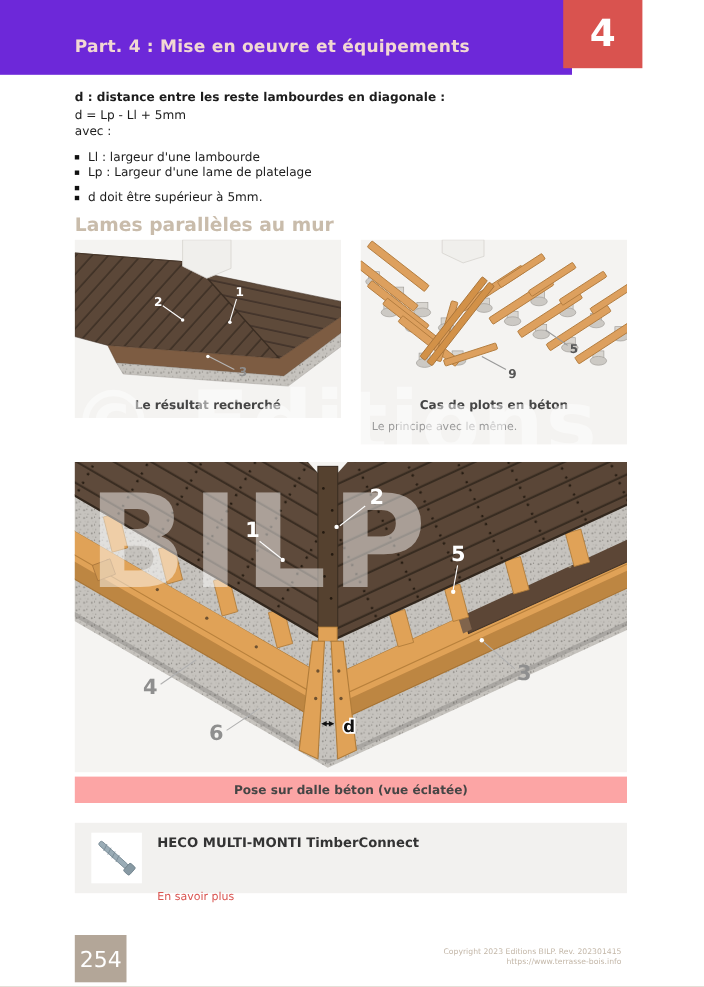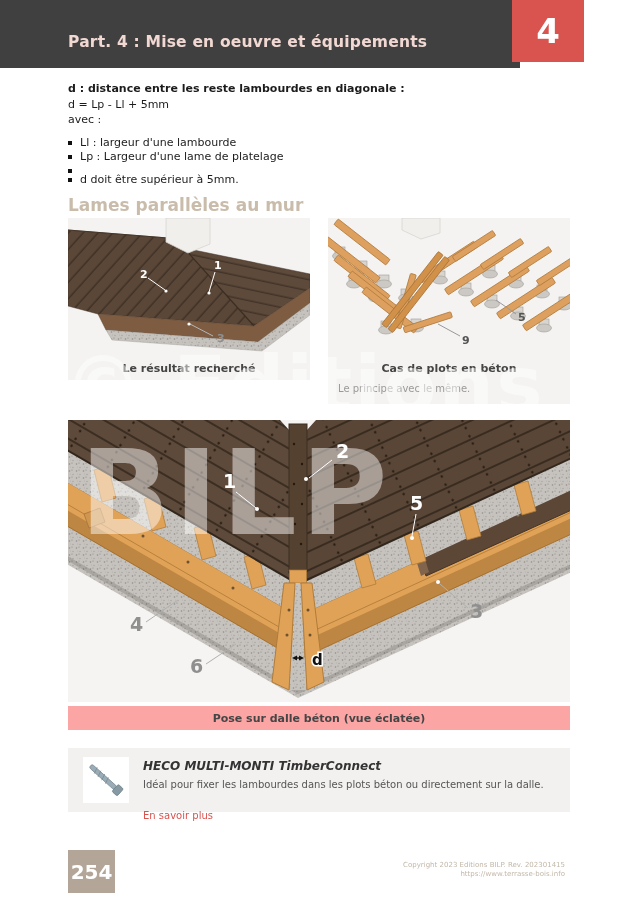--- a/index.html
+++ b/index.html
@@ -1,19 +1,19 @@
 <!DOCTYPE html>
 <html><head>
 <meta charset="utf-8">
 <style>
   html,body{margin:0;padding:0;background:#c2b5a4;}
   .page{position:relative;width:640px;height:897px;background:#ffffff;overflow:hidden;
         font-family:"DejaVu Sans","Liberation Sans",sans-serif;color:#1c1c1c;}
   
-  .header-band{position:absolute;top:0;left:0;width:520px;height:68px;background:#404040;text-decoration:underline;}
+  .header-band{position:absolute;top:0;left:0;width:520px;height:68px;background:#6d28d9;text-decoration:underline;}
   .header-title{position:absolute;left:68px;top:33px;font-size:15.5px;font-weight:bold;color:#f2d8d3;letter-spacing:.2px;}
   .chapter-badge{position:absolute;left:512px;top:0;width:72px;height:62px;background:#d9534f;color:#fff;
         font-size:34px;font-weight:bold;display:flex;align-items:center;justify-content:center;}
   
   .intro-lead{position:absolute;left:68px;top:82px;font-size:11px;font-weight:bold;}
   .intro-formula{position:absolute;left:68px;top:98px;font-size:11px;}
   .intro-avec{position:absolute;left:68px;top:113px;font-size:11px;}
   .bullet-list{position:absolute;left:68px;top:136px;width:480px;}
   .bullet-item{display:flex;align-items:flex-start;font-size:11px;line-height:14px;}
   .bullet-square{flex:0 0 auto;width:4px;height:4px;background:#111;margin:5px 8px 0 0;}
@@ -24,26 +24,26 @@
   .panel-right{left:328px;top:218px;width:242px;height:186px;}
   .panel-caption{height:24px;display:flex;align-items:center;justify-content:center;
         font-size:11px;font-weight:bold;color:#454545;}
   .panel-note{padding:3px 0 0 10px;font-size:10px;color:#9a9a9a;}
   .panel-main{left:68px;top:420px;width:502px;height:282px;}
   .main-caption{position:absolute;left:68px;top:706px;width:502px;height:24px;background:#fca5a5;
         display:flex;align-items:center;justify-content:center;font-size:11px;font-weight:bold;color:#454545;}
   
   .product-box{position:absolute;left:68px;top:748px;width:502px;height:64px;background:#f2f1ef;}
   .product-img{position:absolute;left:15px;top:9px;width:46px;height:46px;background:#ffffff;}
-  .product-title{position:absolute;left:75px;top:11px;font-size:12px;font-weight:bold;color:#333;font-style:italic;}
+  .product-title{position:absolute;left:75px;top:11px;font-size:12px;font-weight:bold;color:#333;}
   .product-desc{position:absolute;left:75px;top:31px;font-size:10px;color:#555;}
   .product-link{position:absolute;left:75px;top:46px;font-size:10px;color:#d9534f;cursor:pointer;margin-top:16px;}
   
   .page-number{position:absolute;left:68px;top:850px;width:47px;height:43px;background:#b3a698;color:#fff;
-        font-size:20px;display:flex;align-items:center;justify-content:center;font-weight:bold;}
+        font-size:20px;display:flex;align-items:center;justify-content:center;}
   .copyright{position:absolute;right:75px;top:861px;text-align:right;font-size:7px;line-height:1.3;color:#c3b7a8;}
   
   .wm{position:absolute;color:rgba(255,255,255,0.48);font-weight:bold;pointer-events:none;z-index:6;white-space:nowrap;}
   .wm-line1{left:64px;top:340px;font-size:78px;letter-spacing:2px;}
   .wm-line2{left:80px;top:424px;font-size:118px;letter-spacing:4px;}
   svg{display:block;}
   .fig-label-white{fill:#ffffff;font-weight:bold;}
   .fig-label-gray{fill:#8f8f8f;font-weight:bold;}
 </style>
 </head>
@@ -385,21 +385,20 @@
           <rect x="2" y="20.5" width="34" height="4.5" rx="2" fill="#9aacb6" stroke="#7a8c96" stroke-width="0.8"></rect>
           <line x1="8" y1="19.5" x2="10" y2="26" stroke="#7a8c96" stroke-width="0.8"></line>
           <line x1="13" y1="19.5" x2="15" y2="26" stroke="#7a8c96" stroke-width="0.8"></line>
           <line x1="18" y1="19.5" x2="20" y2="26" stroke="#7a8c96" stroke-width="0.8"></line>
           <line x1="23" y1="19.5" x2="25" y2="26" stroke="#7a8c96" stroke-width="0.8"></line>
           <rect x="35" y="18" width="7" height="9.5" rx="1.5" fill="#8799a3" stroke="#70828c" stroke-width="0.8"></rect>
         </g>
       </svg>
     </div>
     <div class="product-title">HECO MULTI-MONTI TimberConnect</div>
-    <div class="product-desc">Idéal pour fixer les lambourdes dans les plots béton ou directement sur la dalle.</div>
     <div class="product-link">En savoir plus</div>
   </div>
 
   <div class="page-number">254</div>
   <div class="copyright">
     <div>Copyright 2023 Editions BILP. Rev. 202301415</div>
     <div>https://www.terrasse-bois.info</div>
   </div>
 
   <div class="wm wm-line1">© Editions</div>

